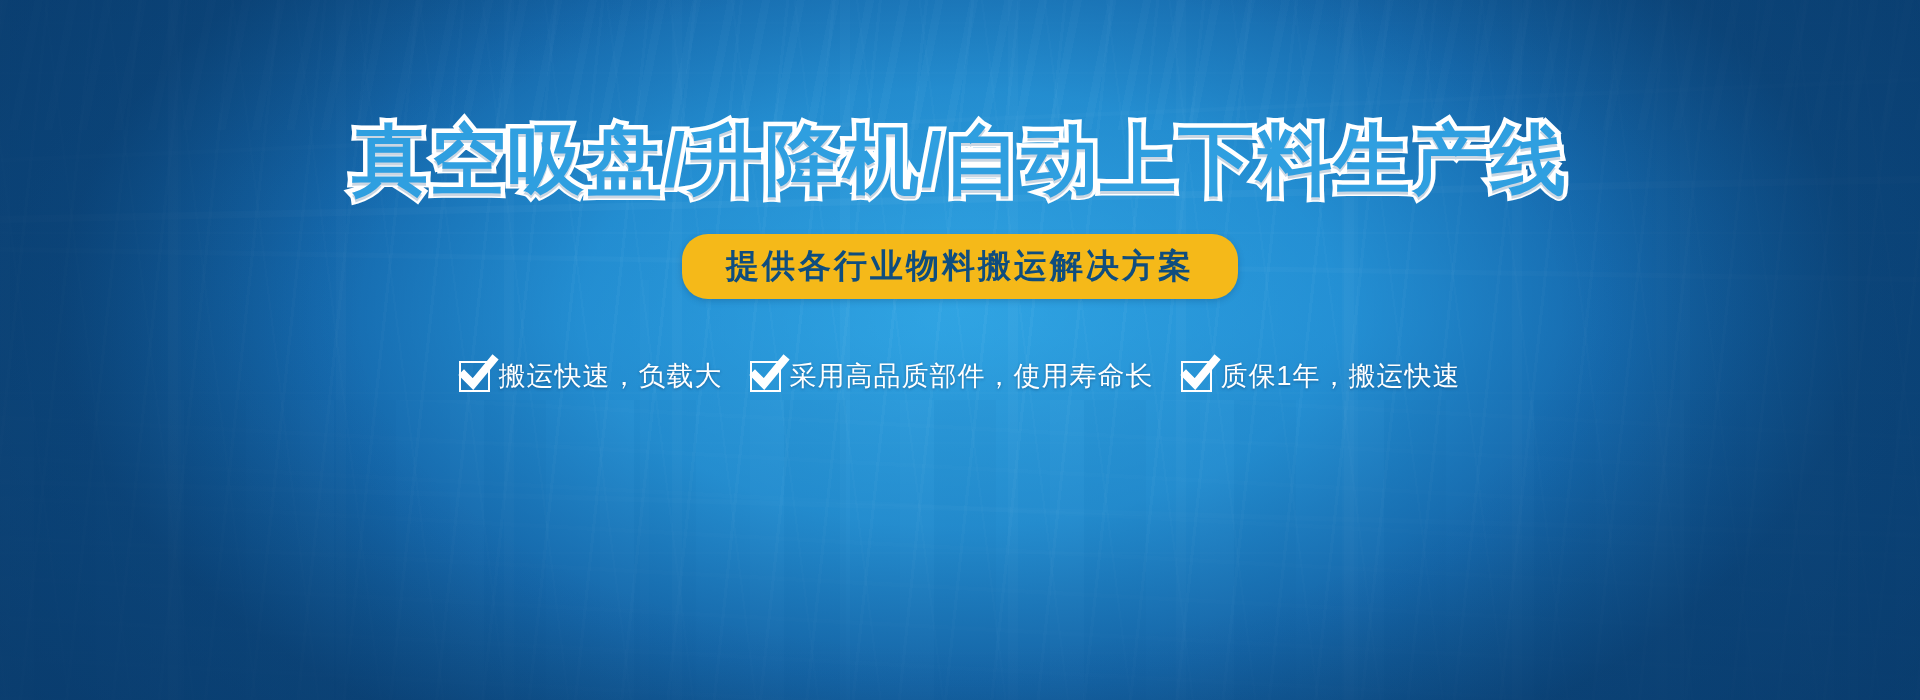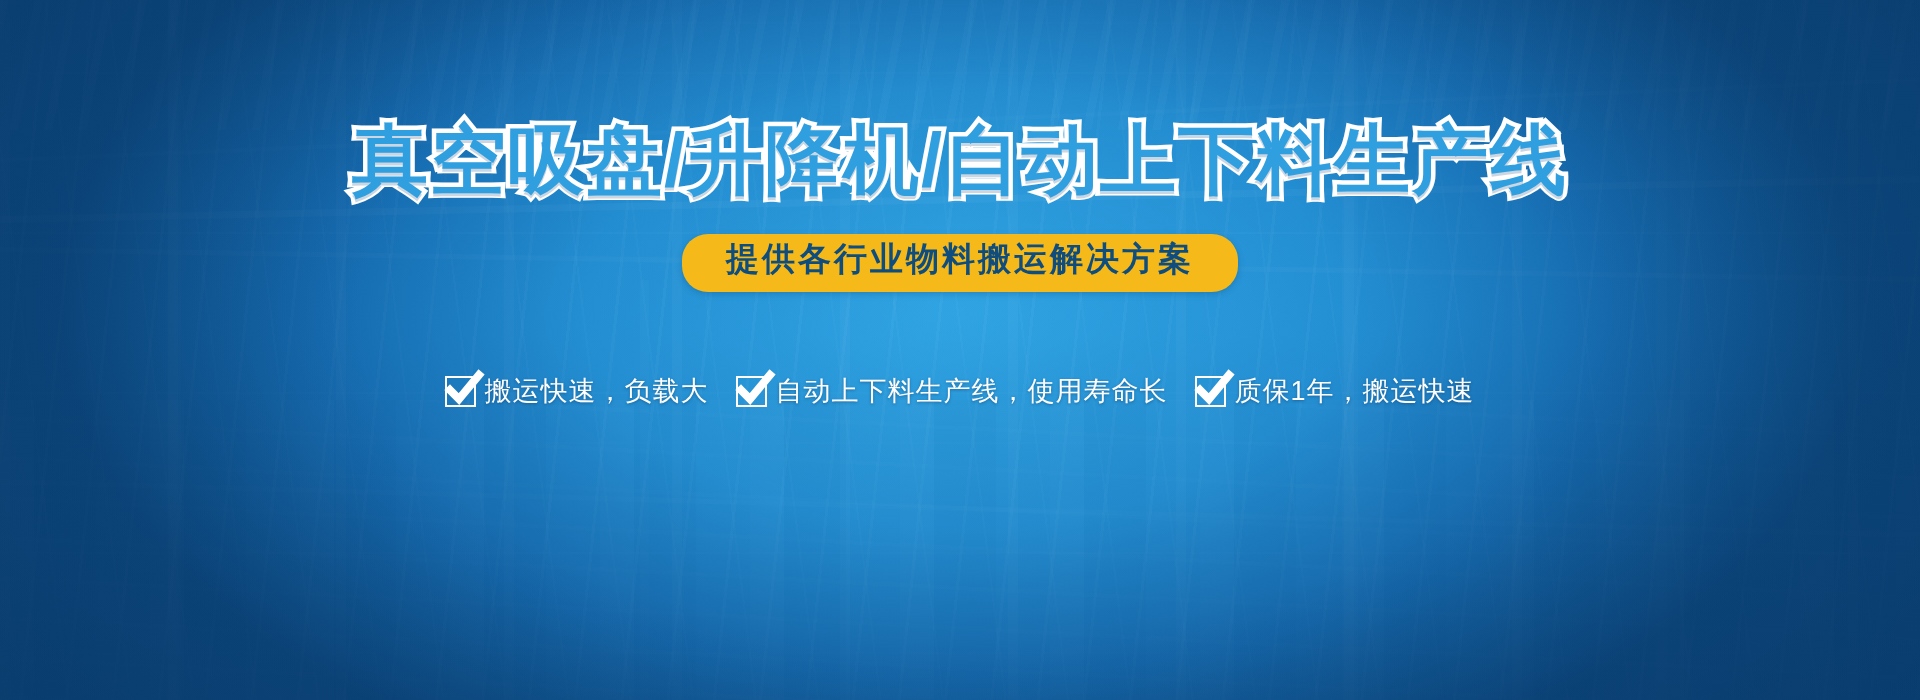--- a/index.html
+++ b/index.html
@@ -120,28 +120,28 @@
   }
 
   .pill{
     margin-top:36px;
     background:#F5B919;
     color:#0f4d7e;
     font-size:33px;
     font-weight:bold;
     letter-spacing:3px;
     line-height:1;
-    padding:8px 44px 17px;
+    padding:15px 44px 17px;
     border-radius:26px;
     white-space:nowrap;
     box-shadow:0 2px 6px rgba(9,55,100,.25);
   }
 
   .features{
-    margin-top:84px;
+    margin-top:62px;
     display:flex;
     align-items:center;
     gap:28px;
     white-space:nowrap;
   }
   .feature{
     display:flex;
     align-items:center;
     gap:8px;
   }
@@ -202,21 +202,21 @@
         </span>
         <span class="feature-label">搬运快速，负载大</span>
       </div>
 
       <div class="feature">
         <span class="check-box">
           <svg viewBox="0 0 42 42" aria-hidden="true">
             <path d="M8 22 L17 31 L37 7" fill="none" stroke="#ffffff" stroke-width="8" stroke-linecap="square" stroke-linejoin="miter"></path>
           </svg>
         </span>
-        <span class="feature-label">自动上下料生产线，使用寿命长</span>
+        <span class="feature-label">采用高品质部件，使用寿命长</span>
       </div>
 
       <div class="feature">
         <span class="check-box">
           <svg viewBox="0 0 42 42" aria-hidden="true">
             <path d="M8 22 L17 31 L37 7" fill="none" stroke="#ffffff" stroke-width="8" stroke-linecap="square" stroke-linejoin="miter"></path>
           </svg>
         </span>
         <span class="feature-label">质保1年，搬运快速</span>
       </div>

